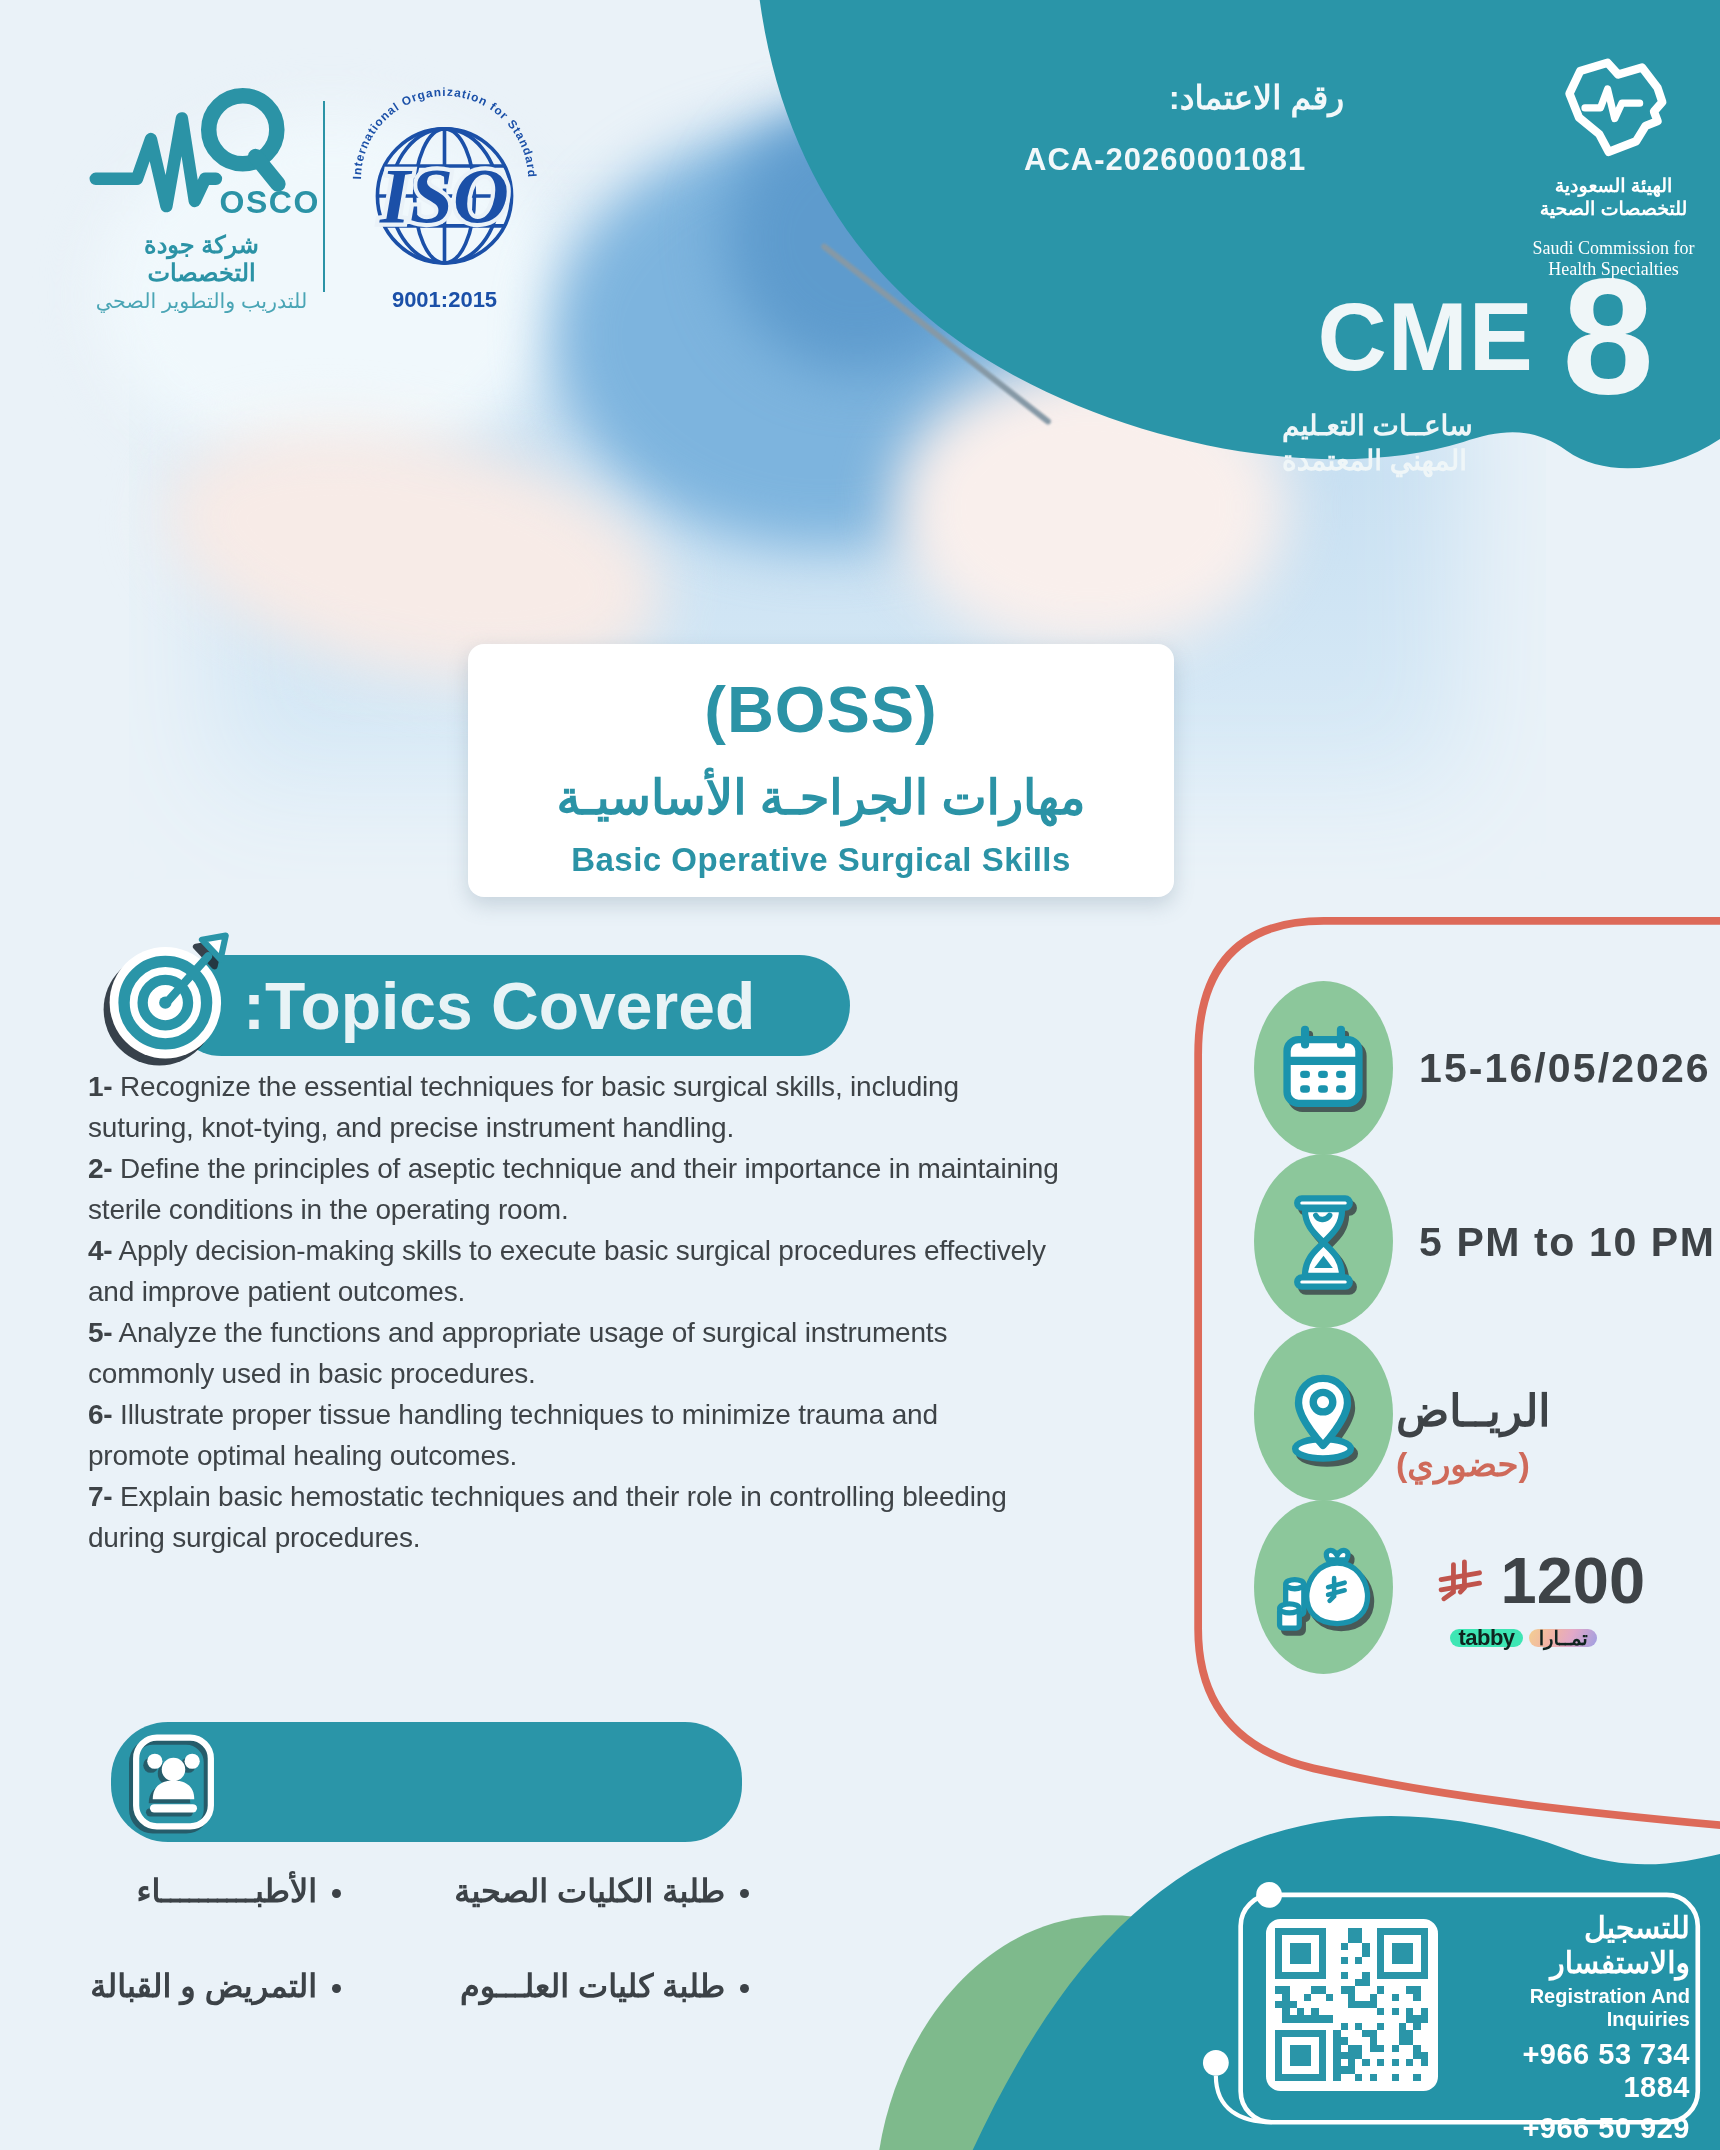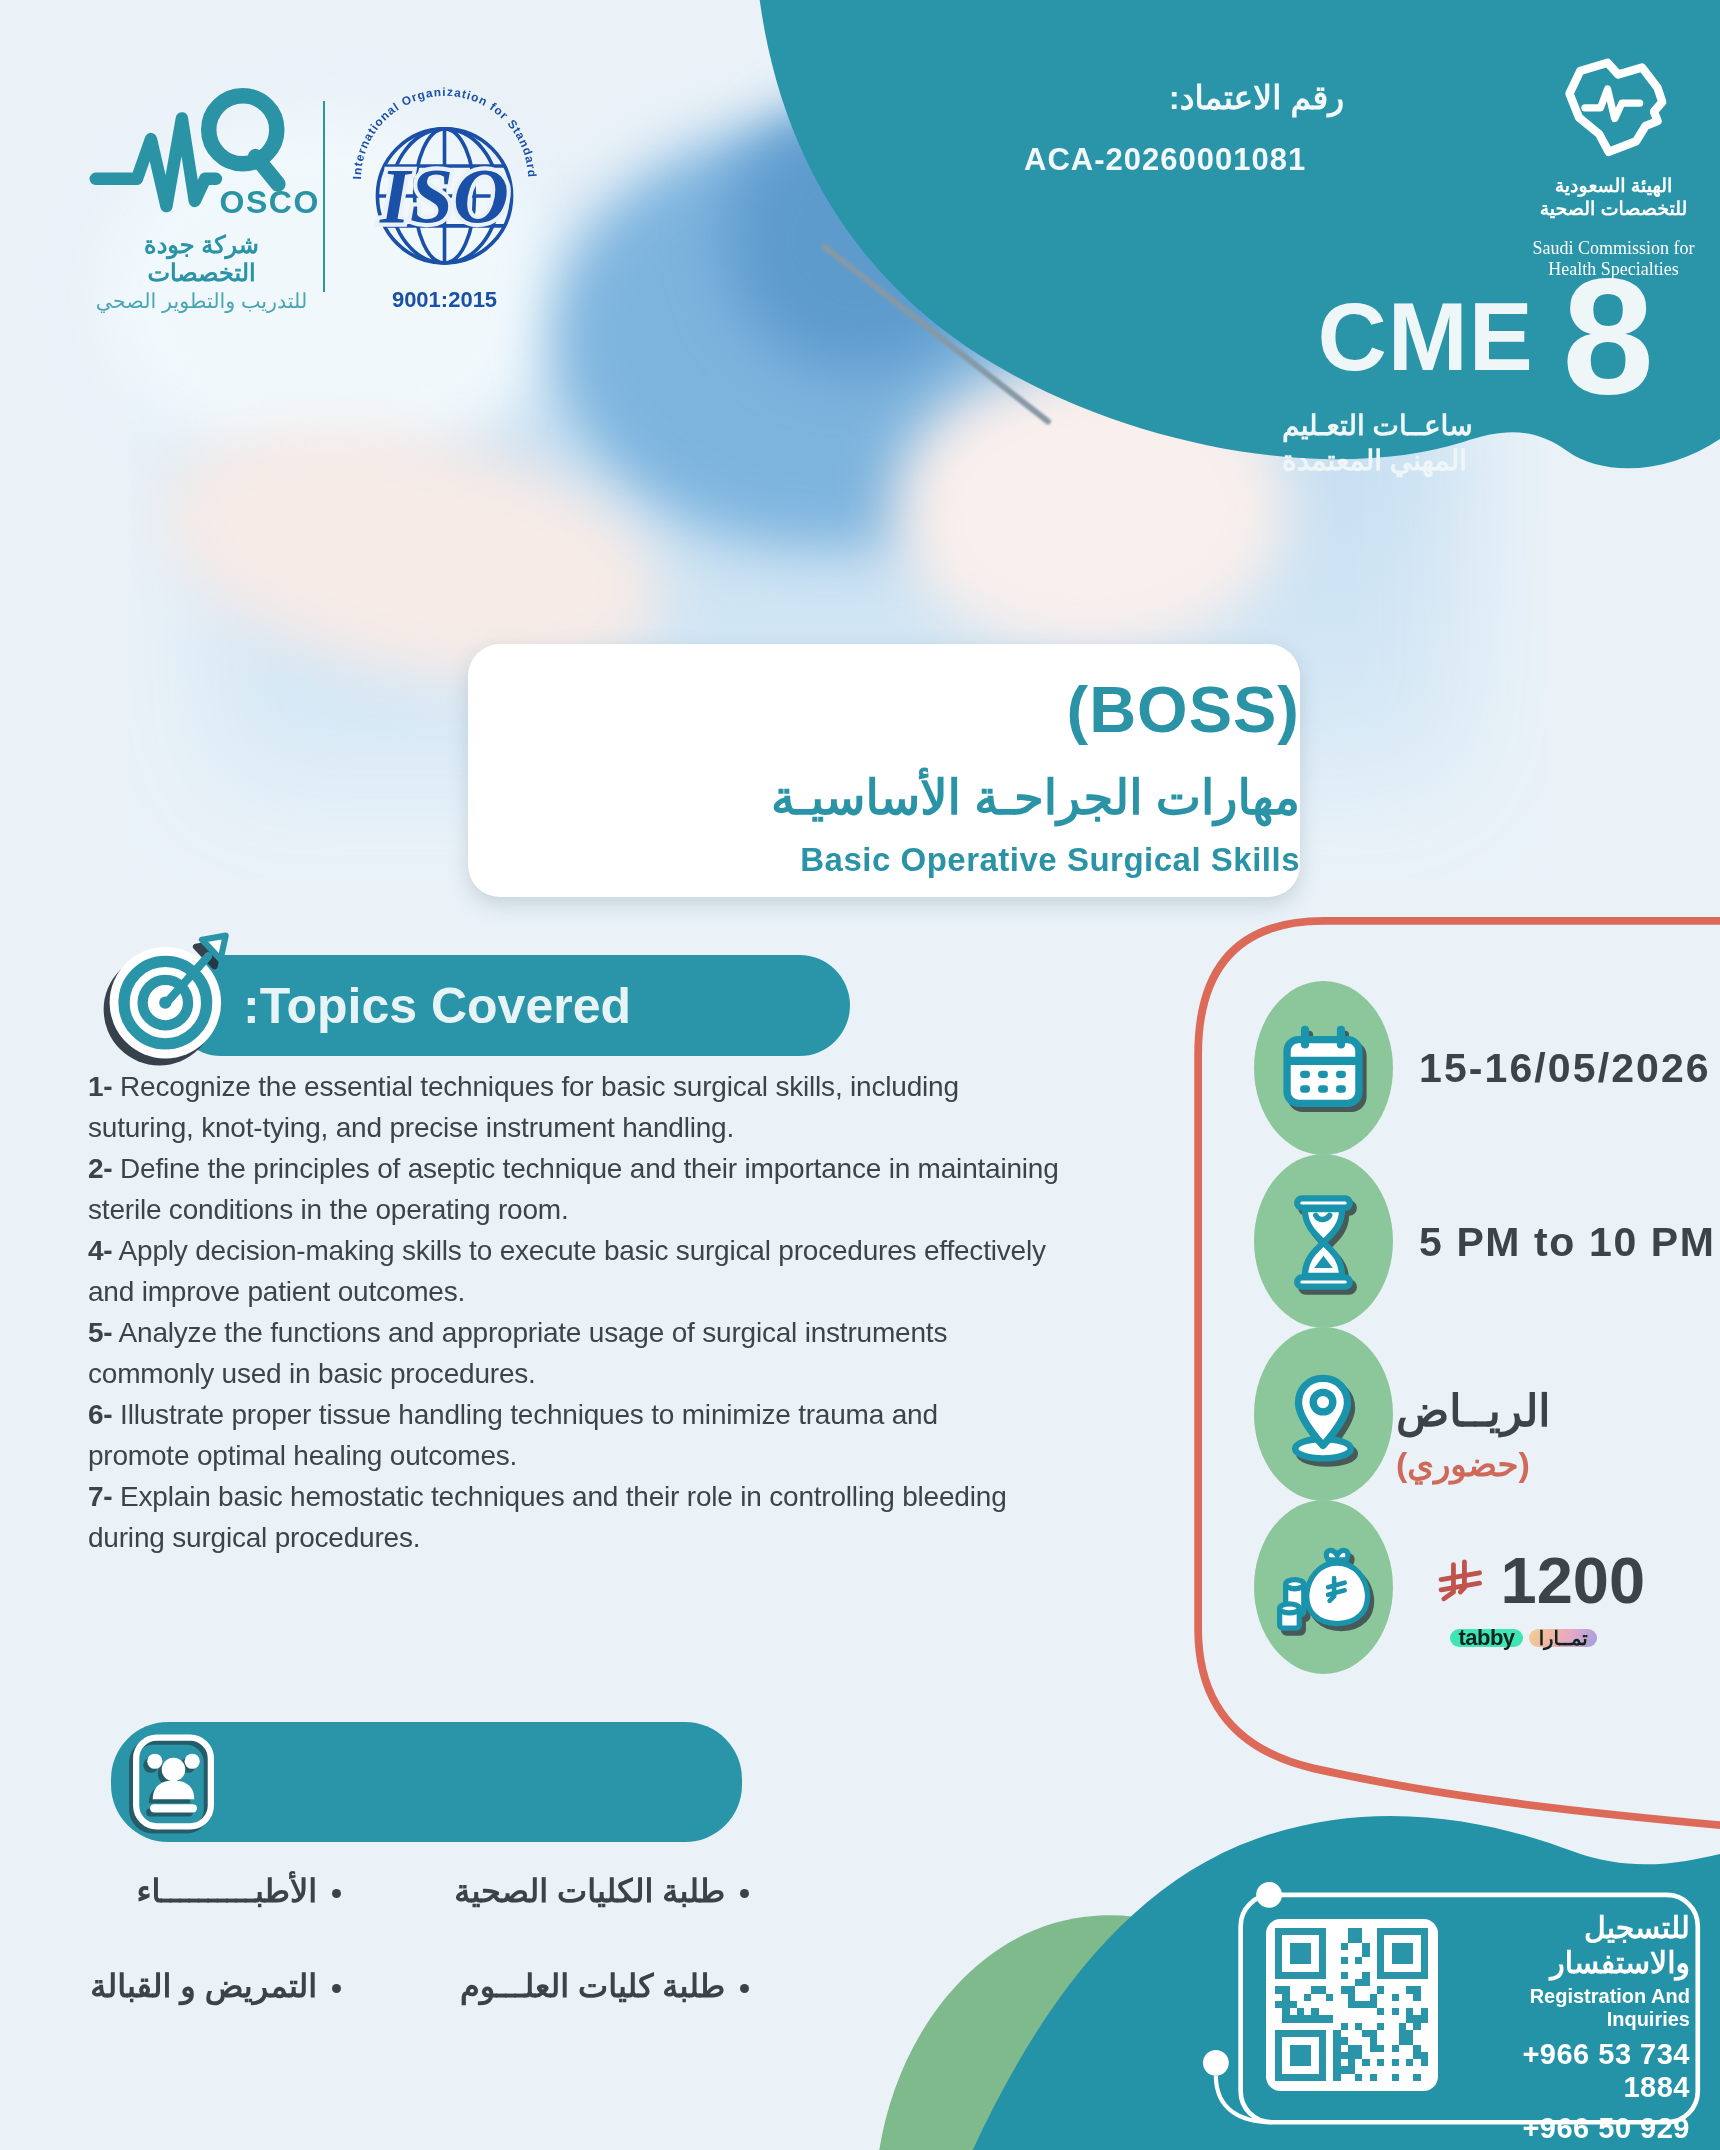--- a/index.html
+++ b/index.html
@@ -41,31 +41,31 @@
   .scfhs-ar{font-size:19px;font-weight:bold;direction:rtl;margin-top:3.1px;}
   .scfhs-en{font-family:"Liberation Serif",serif;font-size:18px;margin-top:18px;}
 
   .cme{left:1282px;top:269px;width:372px;z-index:6;color:#eff6f8;}
   .cme-row{display:flex;align-items:center;justify-content:flex-end;}
   .cme-label{font-size:96px;font-weight:bold;letter-spacing:1px;line-height:1;}
   .cme-hours{font-size:165px;font-weight:bold;line-height:.82;margin-left:28.4px;}
   .cme-ar{direction:rtl;text-align:left;font-size:28px;font-weight:bold;line-height:1.22;margin-top:5.2px;margin-right:129px;}
 
   
-  .boss-card{left:468px;top:644px;width:832px;height:253px;background:#fff;border-radius:32px;
-             z-index:5;text-align:right;box-shadow:0 7.2px 20.7px rgba(90,120,140,.25);color:#2b93a6;}
+  .boss-card{left:468px;top:644px;width:706px;height:253px;background:#fff;border-radius:16px;
+             z-index:5;text-align:center;box-shadow:0 7.2px 20.7px rgba(90,120,140,.25);color:#2b93a6;}
   .boss-acronym{font-size:65px;font-weight:bold;margin-top:28.4px;letter-spacing:1px;}
   .boss-ar{font-size:48px;font-weight:bold;direction:rtl;margin-top:22px;}
   .boss-en{font-size:33px;font-weight:bold;margin-top:15.5px;letter-spacing:0.5px;}
 
   
   .pill{background:#2a95a8;border-radius:57px;color:#e8f3f6;display:flex;align-items:center;z-index:5;}
   .topics-pill{left:171px;top:955px;width:607px;height:101px;padding-left:72px;}
   .aud-pill{left:111px;top:1722px;width:610px;height:120px;padding-left:20.7px;}
-  .pill-text{font-size:50px;font-weight:bold;}
+  .pill-text{font-size:66px;font-weight:bold;}
   .target-icon{left:106px;top:925px;width:129px;height:145px;z-index:6;filter:drop-shadow(-5.2px 7.2px 0 rgba(35,45,55,.9));}
   .aud-icon{width:83px;height:98px;margin-right:20.7px;filter:drop-shadow(-3.1px 4.1px 0 rgba(35,45,55,.55));}
 
   
   .topics-list{left:88px;top:1066px;width:1174px;z-index:5;font-size:28px;line-height:41px;
                color:#3e4347;letter-spacing:-0.2px;}
   .topics-list p{margin:0;}
   .topics-list b{font-weight:bold;}
 
   

